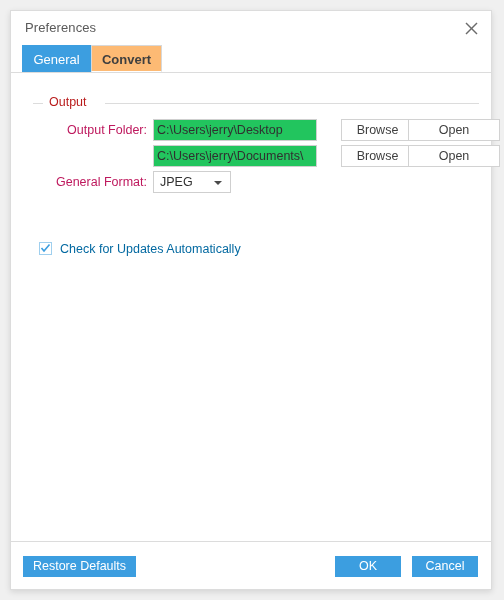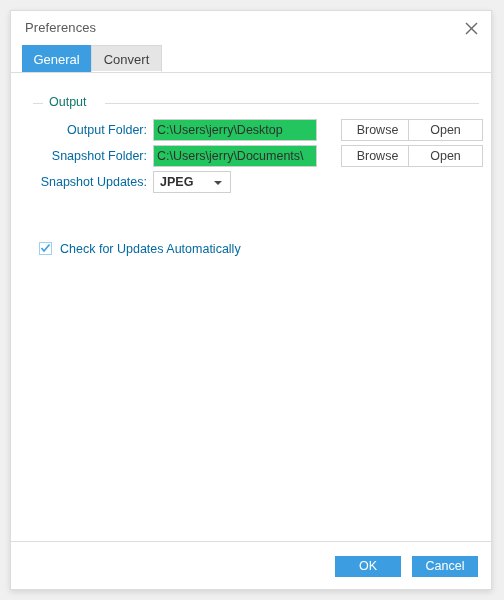--- a/index.html
+++ b/index.html
@@ -80,24 +80,25 @@
     box-sizing: border-box;
     cursor: pointer;
     user-select: none;
   }
   .tab.active {
     background: #3c9ee0;
     color: #ffffff;
     border: 1px solid #3c9ee0;
   }
   .tab.inactive {
-    background: #e5e5e5;
+    background: #fdba74;
     color: #3f3f3f;
     border: 1px solid #d8d8d8;
     border-bottom: 1px solid #ffffff;
+    font-weight: bold;
   }
   #tab-general { left: 11px; width: 69px; }
   #tab-convert { left: 80px; width: 71px; }
 
   .tabstrip-line {
     position: absolute;
     left: 0;
     top: 61px;
     width: 100%;
     height: 1px;
@@ -124,21 +125,21 @@
     top: 8px;
     width: 10px;
     height: 1px;
     background: #dcdcdc;
   }
   .group-label {
     position: absolute;
     left: 16px;
     top: 0;
     font-size: 12.5px;
-    color: #0f766e;
+    color: #b91c1c;
     white-space: nowrap;
   }
   .group-rule-right {
     position: absolute;
     top: 8px;
     height: 1px;
     background: #dcdcdc;
   }
 
   #group-output { left: 22px; top: 22px; width: 446px; }
@@ -160,21 +161,21 @@
 
   .field-label {
     position: absolute;
     left: 0;
     top: 0;
     width: 136px;
     height: 22px;
     line-height: 22px;
     text-align: right;
     font-size: 12.5px;
-    color: #0369a1;
+    color: #be185d;
     white-space: nowrap;
   }
 
   .text-input {
     position: absolute;
     left: 142px;
     top: 0;
     width: 164px;
     height: 22px;
     box-sizing: border-box;
@@ -196,21 +197,21 @@
     border: 1px solid #d2d2d2;
     background: #ffffff;
     font-family: "Liberation Sans", sans-serif;
     font-size: 12.5px;
     color: #3f3f3f;
     text-align: center;
     cursor: pointer;
     user-select: none;
   }
   .btn-browse { left: 314px; width: 73px; margin-left: 16px; }
-  .btn-open   { left: 397px; width: 75px; }
+  .btn-open   { left: 397px; width: 92px; }
 
   
   .combo {
     position: absolute;
     left: 142px;
     top: 0;
     width: 78px;
     height: 22px;
     box-sizing: border-box;
     border: 1px solid #cfcfcf;
@@ -218,21 +219,20 @@
     cursor: pointer;
   }
   .combo-value {
     position: absolute;
     left: 6px;
     top: 0;
     height: 20px;
     line-height: 20px;
     font-size: 12.5px;
     color: #303030;
-    font-weight: bold;
   }
   .combo-arrow {
     position: absolute;
     right: 8px;
     top: 9px;
     width: 0;
     height: 0;
     border-left: 4px solid transparent;
     border-right: 4px solid transparent;
     border-top: 4px solid #4a4a4a;
@@ -335,46 +335,46 @@
       </div>
 
       <div class="form-row" id="row-output-folder">
         <div class="field-label">Output Folder:</div>
         <input class="text-input" type="text" value="C:\Users\jerry\Desktop" style="">
         <div class="push-btn btn-browse">Browse</div>
         <div class="push-btn btn-open">Open</div>
       </div>
 
       <div class="form-row" id="row-snapshot-folder">
-        <div class="field-label">Snapshot Folder:</div>
         <input class="text-input" type="text" value="C:\Users\jerry\Documents\" style="">
         <div class="push-btn btn-browse">Browse</div>
         <div class="push-btn btn-open">Open</div>
       </div>
 
       <div class="form-row" id="row-snapshot-format">
-        <div class="field-label">Snapshot Updates:</div>
+        <div class="field-label">General Format:</div>
         <div class="combo">
           <div class="combo-value">JPEG</div>
           <div class="combo-arrow"></div>
         </div>
       </div>
 
 
       <div id="row-update-check">
         <div class="checkbox">
           <svg width="11" height="11" viewBox="0 0 11 11" aria-hidden="true">
             <polyline points="1.5,5 4,8 9.5,1.5" fill="none" stroke="#3c9ee0" stroke-width="1.6"></polyline>
           </svg>
         </div>
         <div class="checkbox-label">Check for Updates Automatically</div>
       </div>
 
     </div>
 
     <div class="footer-line"></div>
     <div class="footer">
+      <div class="blue-btn" id="btn-restore">Restore Defaults</div>
       <div class="blue-btn" id="btn-cancel">Cancel</div>
       <div class="blue-btn" id="btn-ok">OK</div>
     </div>
 
   </div>
 </div>
 
 </body></html>

